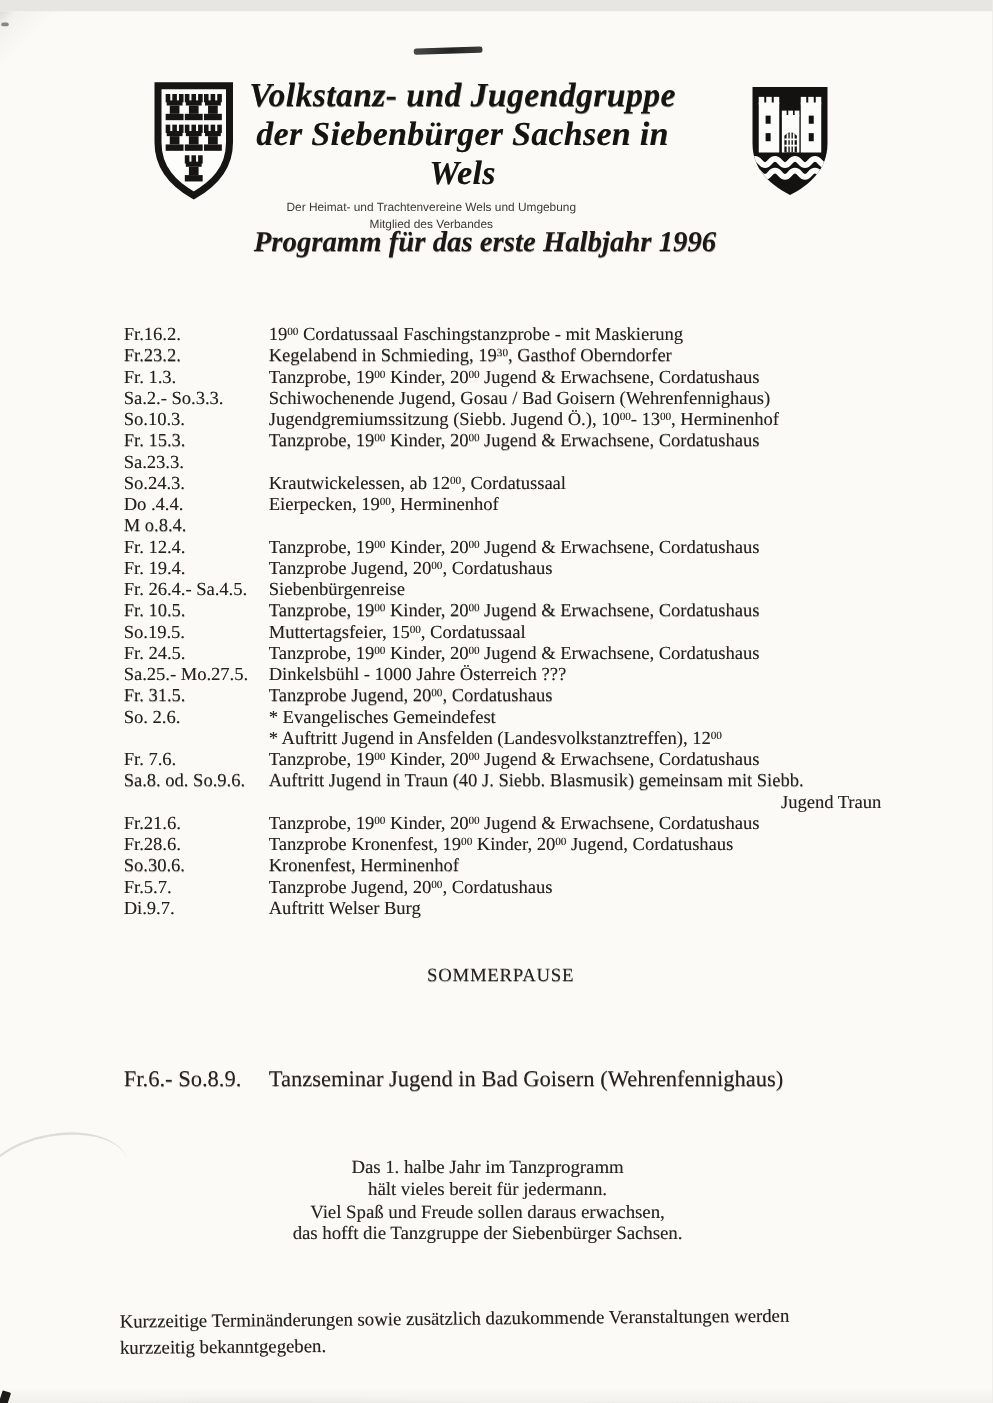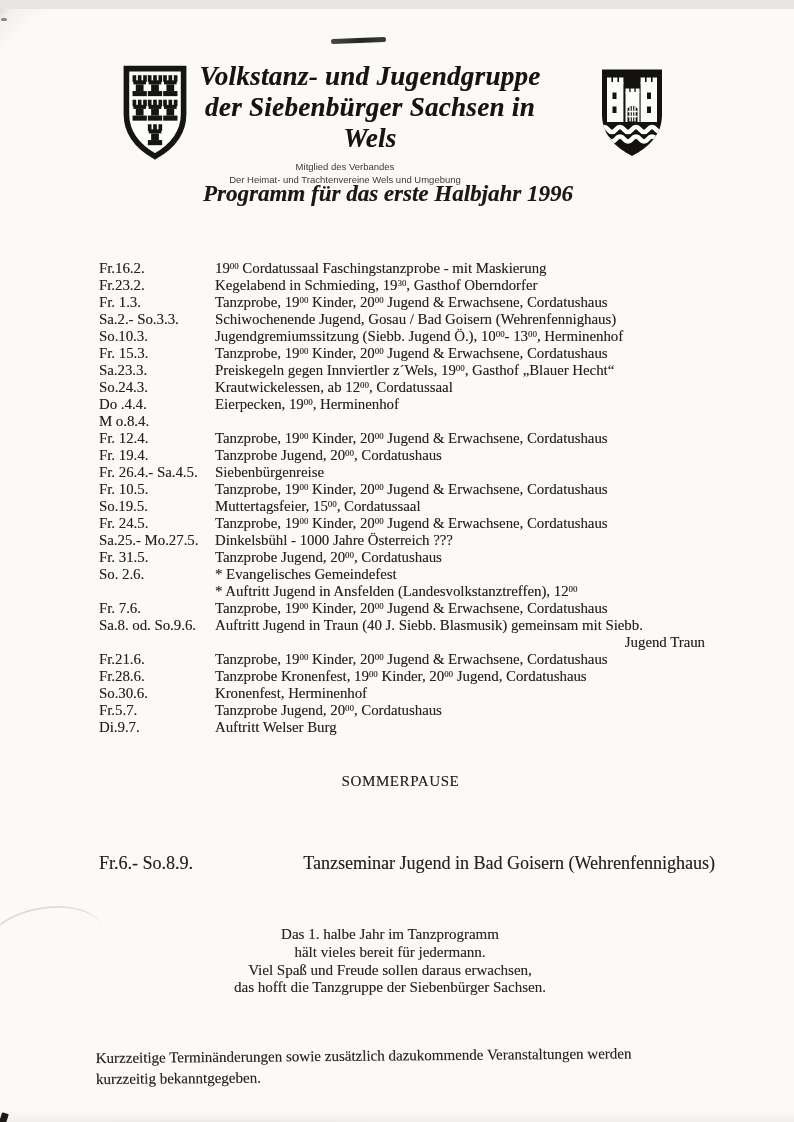--- a/index.html
+++ b/index.html
@@ -58,21 +58,21 @@
 
   .summer-break { position:absolute; left:0; right:0; top:764px; text-align:center;
     padding-left:7px; font-size:15px; letter-spacing:0.6px; color:#26231f;
     text-shadow:0.2px 0.2px 0.3px rgba(40,35,30,0.4); }
 
   .autumn { position:absolute; left:99px; top:846px; width:616px;
     font-size:18px; line-height:17px;
     text-shadow:0.2px 0.2px 0.3px rgba(40,35,30,0.4); }
   .autumn .row { display:flex; }
   .autumn .date { min-width:113px; padding-right:3px; white-space:nowrap; flex-shrink:0; }
-  .autumn .desc { flex:1; white-space:nowrap;text-align:right; }
+  .autumn .desc { flex:1; white-space:nowrap; }
 
   .closing { position:absolute; left:0; right:0; top:917px; text-align:center;
     transform:translateX(-7px);
     font-size:15px; line-height:17.8px; color:#2a2723;
     text-shadow:0.2px 0.2px 0.35px rgba(40,35,30,0.45); }
 
   .footer { position:absolute; left:96px; top:1039px; width:640px;
     font-size:15px; line-height:20.5px; color:#26231f;
     transform:rotate(-0.5deg); transform-origin:left bottom;
     text-shadow:0.2px 0.2px 0.35px rgba(40,35,30,0.45); }
@@ -162,22 +162,22 @@
           <path d="M2,72.5 Q6,67.5 10,72.5 T18,72.5 T26,72.5 T34,72.5 T42,72.5 T50,72.5 T58,72.5 T66,72.5"></path>
         </g>
       </g>
     </svg>
   </div>
 
   <div class="org-block">
     <div class="org-name">Volkstanz- und Jugendgruppe</div>
     <div class="org-name">der Siebenbürger Sachsen in Wels</div>
     <div class="membership">
+      <div>Der Heimat- und Trachtenvereine Wels und Umgebung</div>
       <div>Mitglied des Verbandes</div>
-      <div>Der Heimat- und Trachtenvereine Wels und Umgebung</div>
     </div>
   </div>
 
   <div class="doc-title">Programm für das erste Halbjahr 1996</div>
 
   <div class="schedule">
       <div class="row">
         <span class="date">Fr.16.2.</span>
         <span class="desc">19<sup>00</sup> Cordatussaal Faschingstanzprobe - mit Maskierung</span>
       </div>
@@ -196,21 +196,20 @@
       <div class="row">
         <span class="date">So.10.3.</span>
         <span class="desc">Jugendgremiumssitzung (Siebb. Jugend Ö.), 10<sup>00</sup>- 13<sup>00</sup>, Herminenhof</span>
       </div>
       <div class="row">
         <span class="date">Fr. 15.3.</span>
         <span class="desc">Tanzprobe, 19<sup>00</sup> Kinder, 20<sup>00</sup> Jugend &amp; Erwachsene, Cordatushaus</span>
       </div>
       <div class="row">
         <span class="date">Sa.23.3.</span>
-        <span class="desc">Preiskegeln gegen Innviertler z´Wels, 19<sup>00</sup>, Gasthof „Blauer Hecht“</span>
       </div>
       <div class="row">
         <span class="date">So.24.3.</span>
         <span class="desc">Krautwickelessen, ab 12<sup>00</sup>, Cordatussaal</span>
       </div>
       <div class="row">
         <span class="date">Do .4.4.</span>
         <span class="desc">Eierpecken, 19<sup>00</sup>, Herminenhof</span>
       </div>
       <div class="row">

